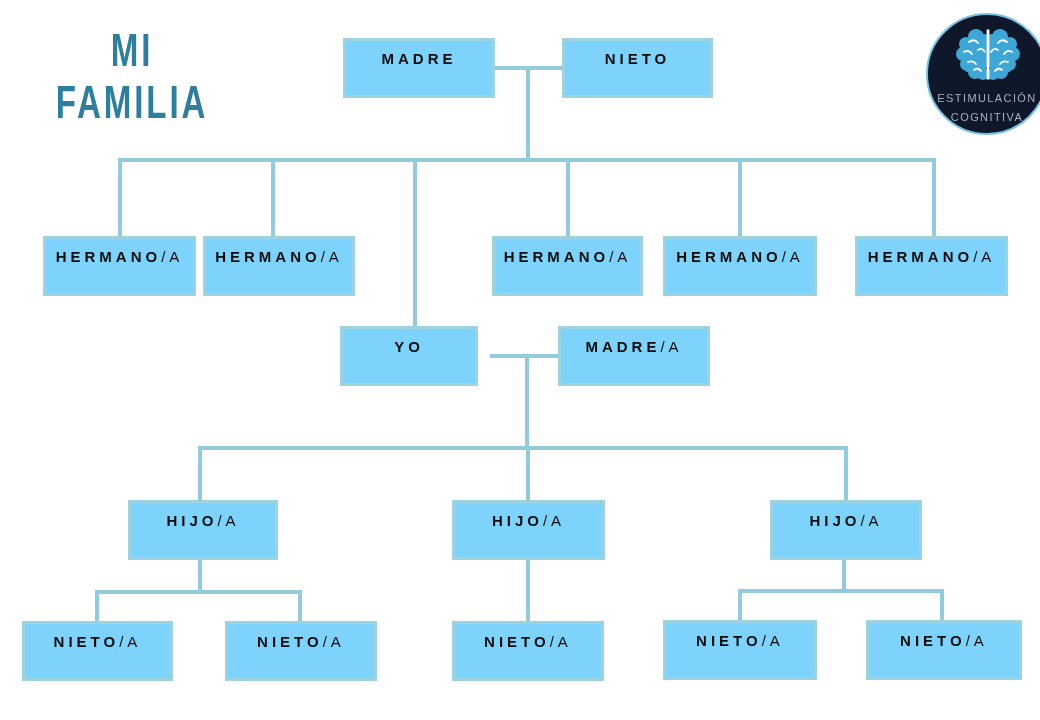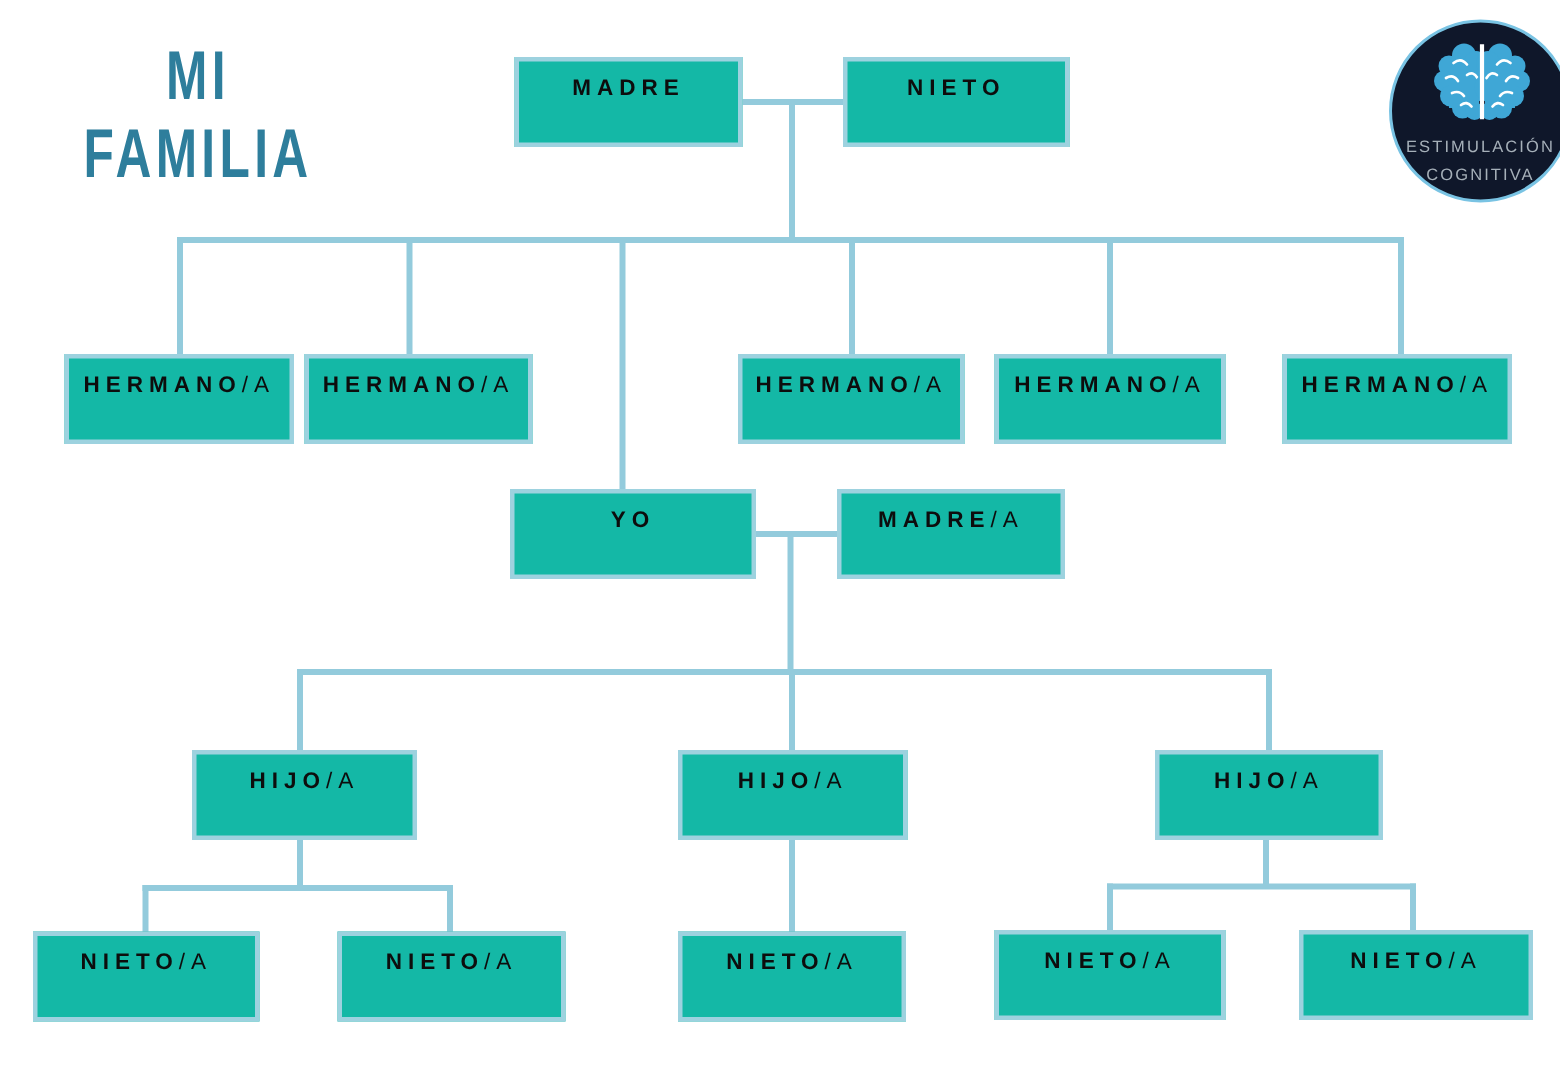--- a/index.html
+++ b/index.html
@@ -25,21 +25,21 @@
   .logo svg { position:absolute; left:28px; top:13px; width:64px; height:54px; color:var(--brain,#3fa7d6); }
   .logo .ltext {
     position:absolute; left:0; width:100%; text-align:center;
     color:var(--logo-text,#a6b0b9); font-size:11px; letter-spacing:1.4px; white-space:nowrap;
   }
   .logo .l1 { top:77px; }
   .logo .l2 { top:96px; }
   
   .node {
     position:absolute; height:60px; box-sizing:border-box;
-    background:#14b8a6; border:3px solid var(--box-border,#9dd2df);
+    background:#7dd3fc; border:3px solid var(--box-border,#9dd2df);
     text-align:center; padding-top:9px; white-space:nowrap;
     color:var(--label,#0d0d0d); font-size:15px; font-weight:bold; letter-spacing:4px;
   }
   .node .sfx { font-weight:400; }
   .hl, .vl { position:absolute; background:var(--line,#93cbdc); }
   .hl { height:4px; }
   .vl { width:4px; }
 </style>
 </head>
 <body>
@@ -117,21 +117,21 @@
 <div class="node" style="left:492px;top:236px;width:151px">
   <span>HERMANO</span><span class="sfx">/A</span>
 </div>
 <div class="node" style="left:663px;top:236px;width:154px">
   <span>HERMANO</span><span class="sfx">/A</span>
 </div>
 <div class="node" style="left:855px;top:236px;width:153px">
   <span>HERMANO</span><span class="sfx">/A</span>
 </div>
 
-<div class="node" style="left:340px;top:326px;width:164px">
+<div class="node" style="left:340px;top:326px;width:138px">
   <span>YO</span><span class="sfx"></span>
 </div>
 <div class="node" style="left:558px;top:326px;width:152px">
   <span>MADRE</span><span class="sfx">/A</span>
 </div>
 
 <div class="node" style="left:128px;top:500px;width:150px">
   <span>HIJO</span><span class="sfx">/A</span>
 </div>
 <div class="node" style="left:452px;top:500px;width:153px">

